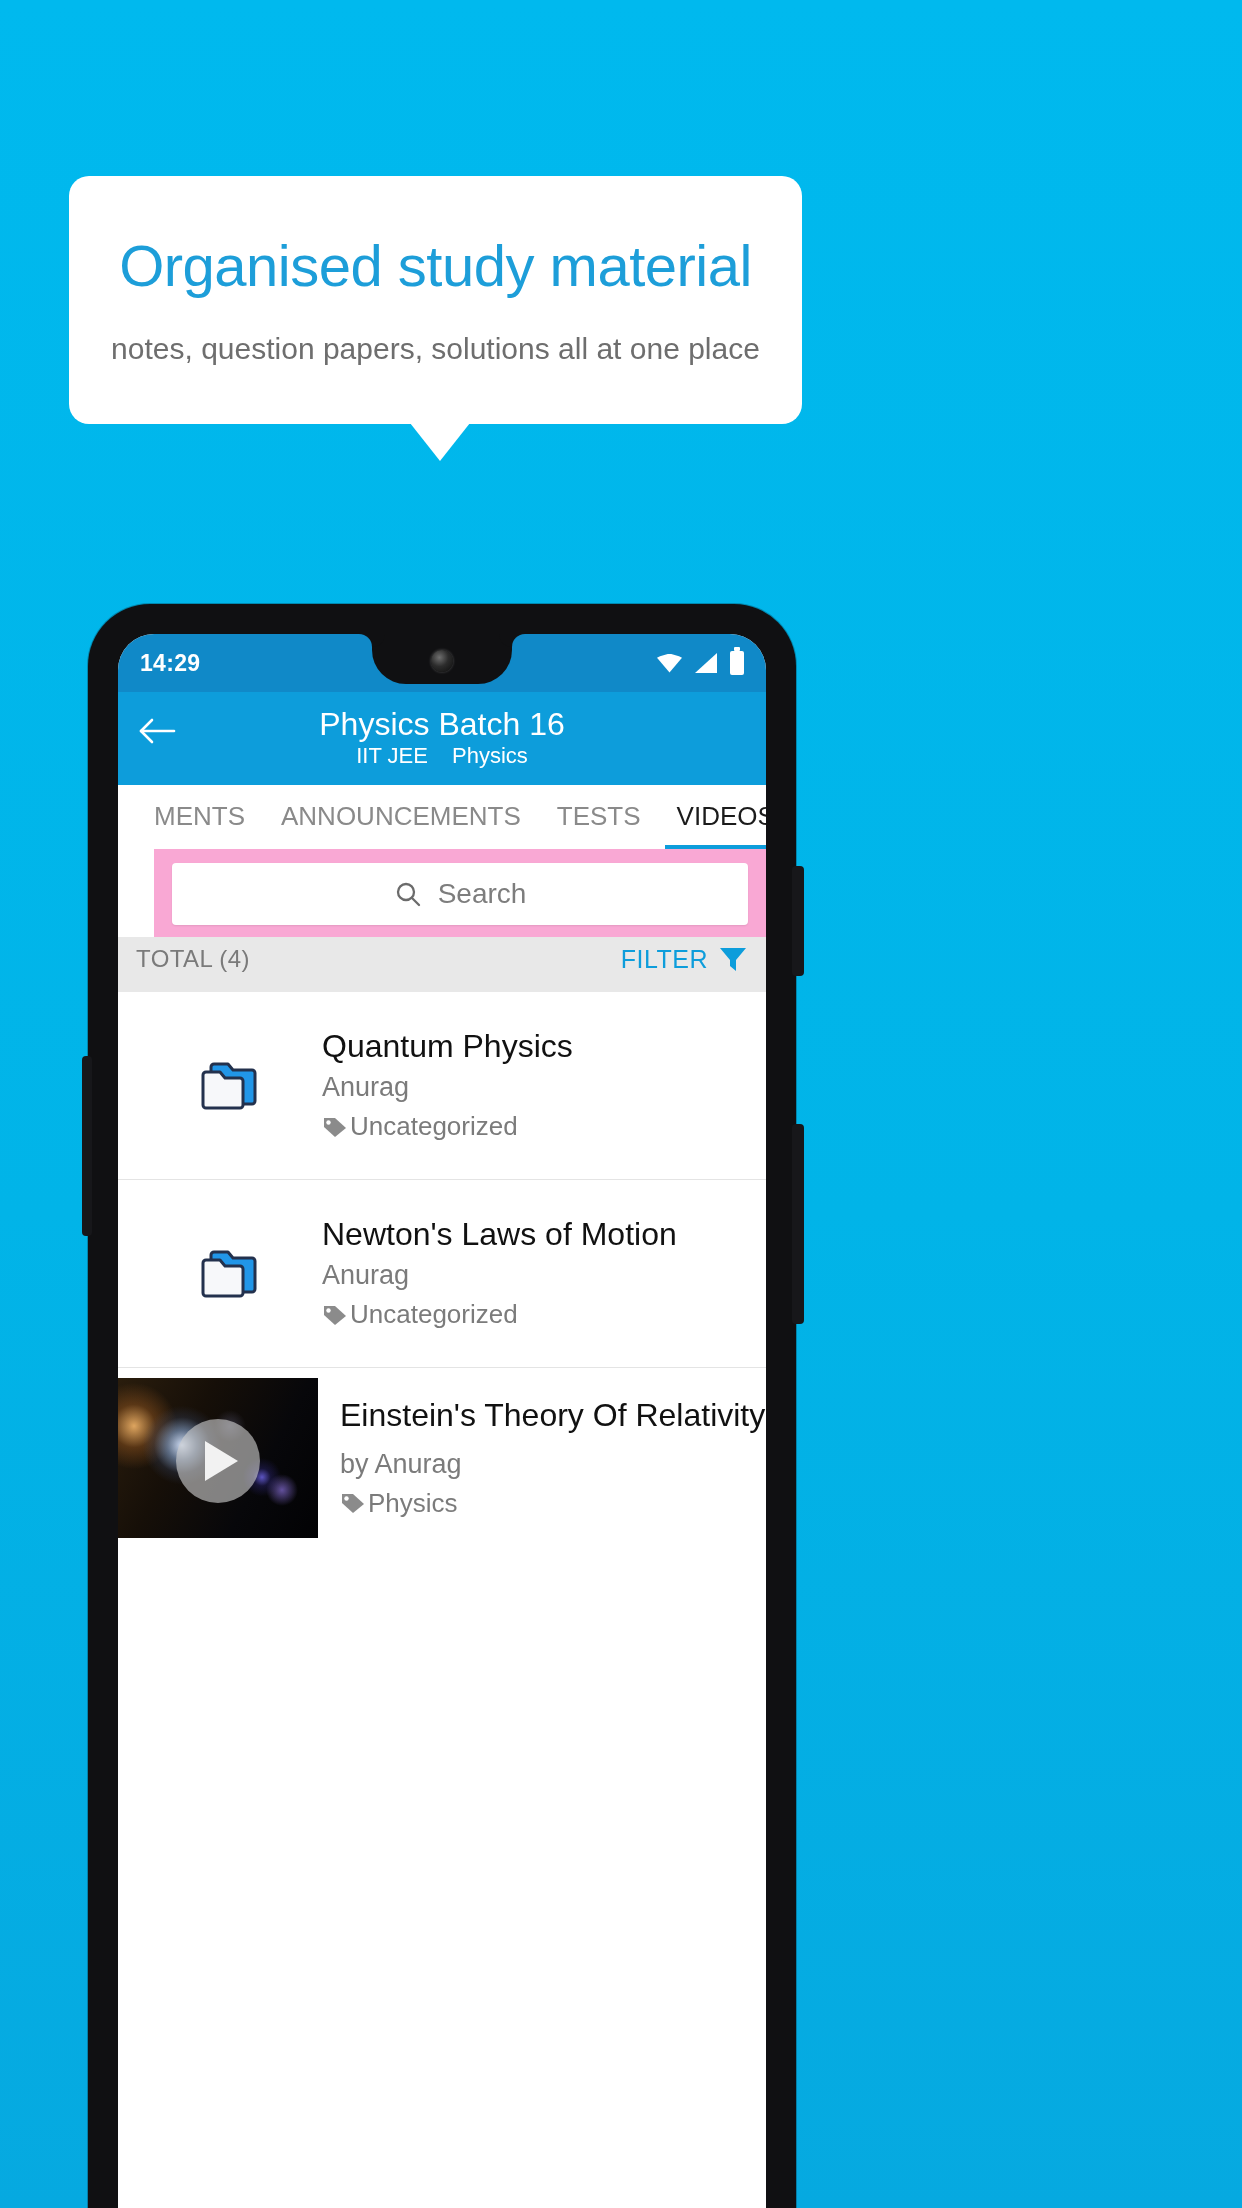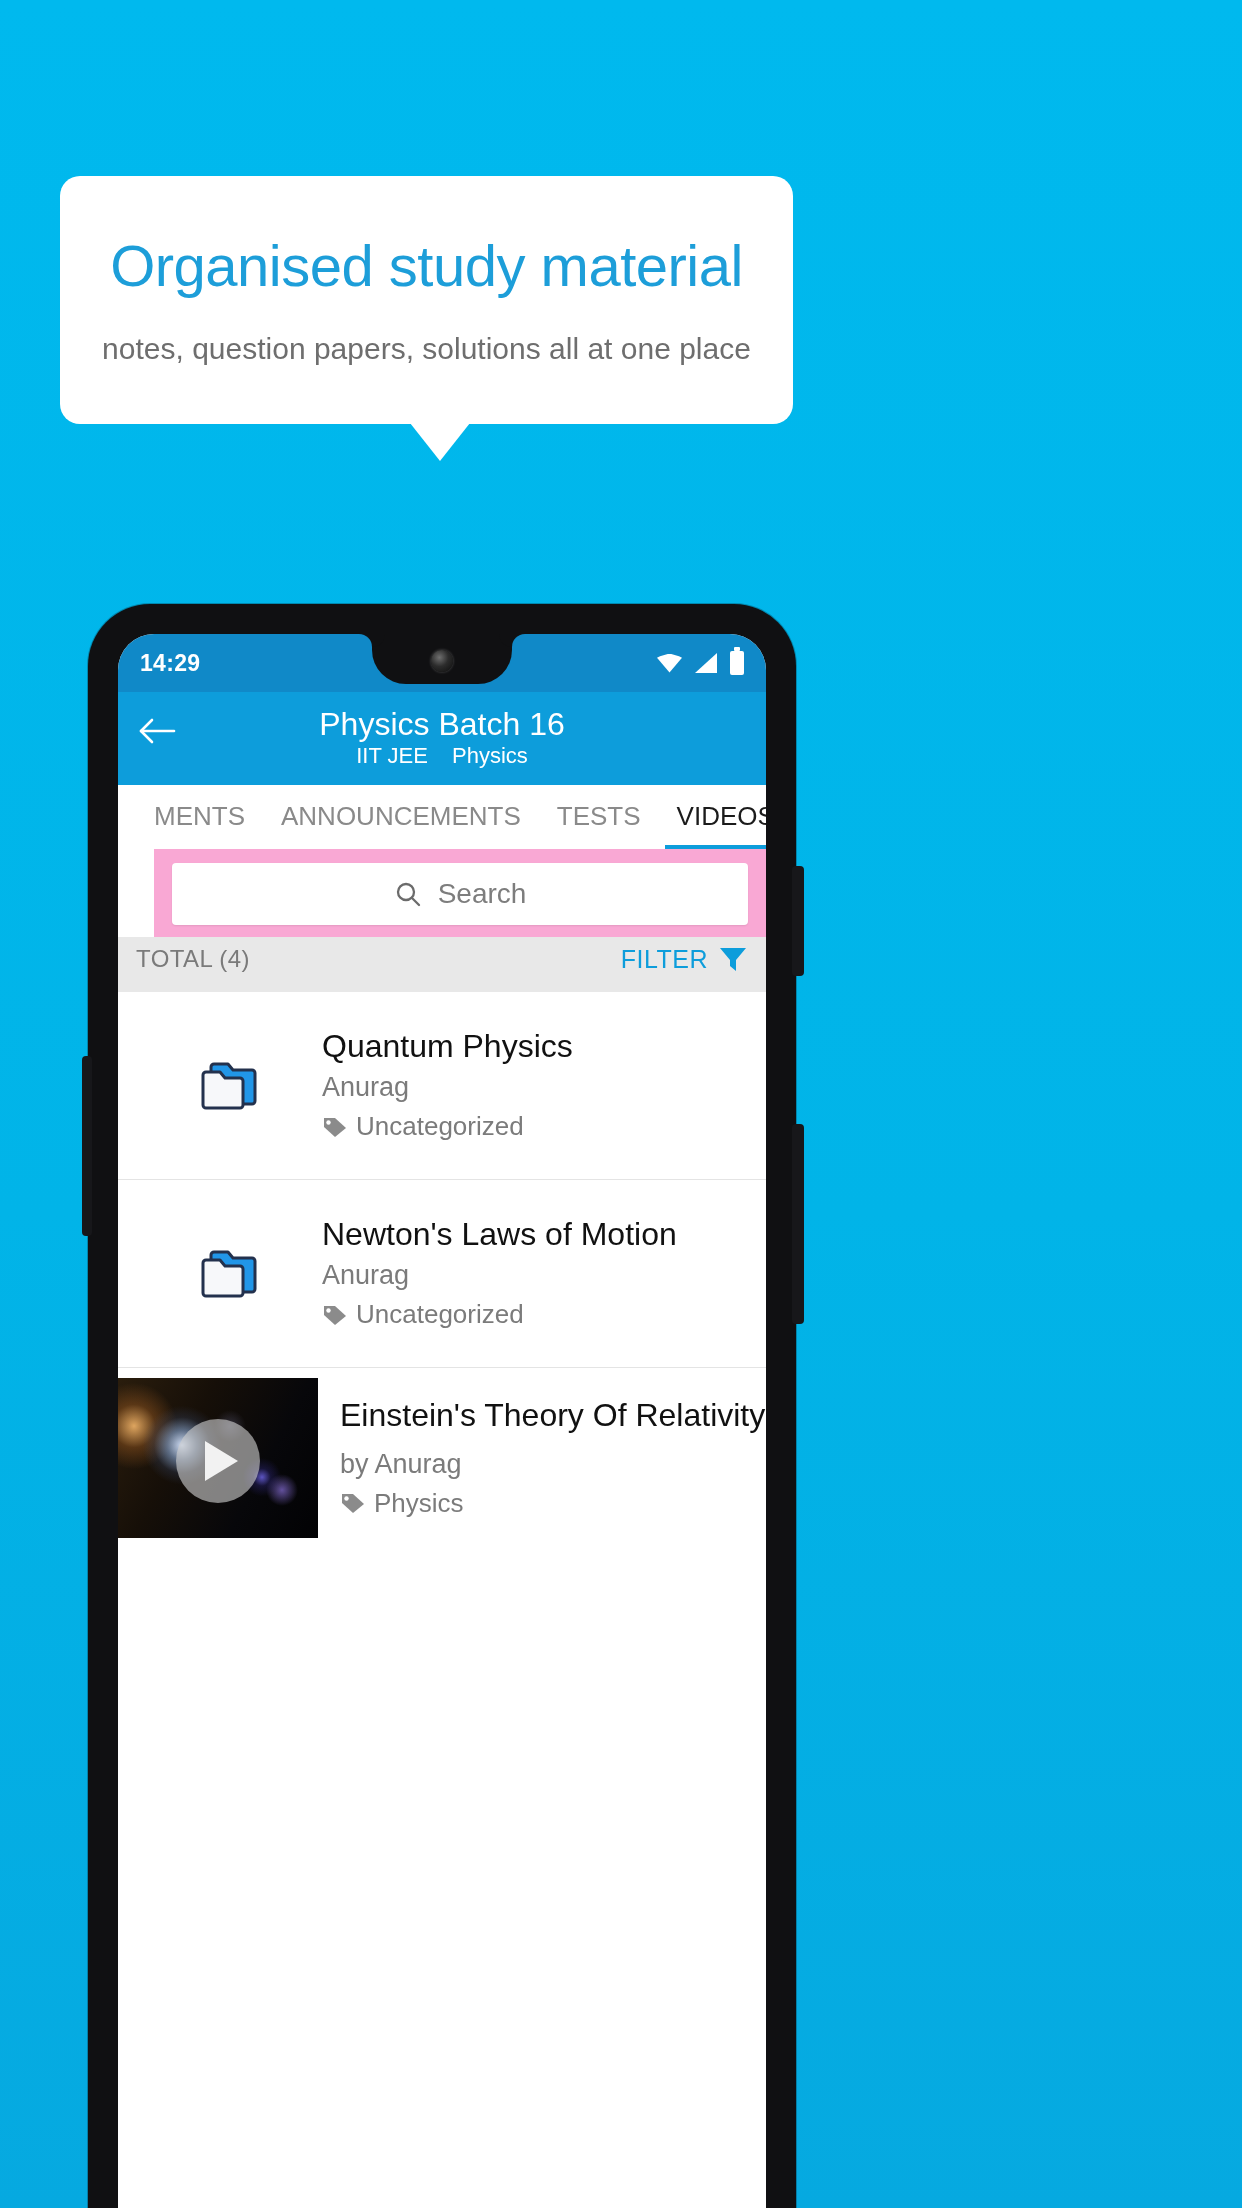--- a/index.html
+++ b/index.html
@@ -11,21 +11,21 @@
     overflow:hidden;
   }
   #stage {
     position:absolute; inset:0;
     background: linear-gradient(180deg,#00b9ee 0%, #01b4e8 55%, #06a9e0 100%);
   }
 
   
   .callout {
     position:absolute;
-    left:60px; top:176px;
+    left:69px; top:176px;
     width:733px; height:248px;
     background:#ffffff;
     border-radius:20px;
     display:flex; flex-direction:column;
     align-items:center; justify-content:center;
   }
   .callout-title {
     color:#1d9ed9;
     font-size:58px;
     font-weight:400;
@@ -221,21 +221,21 @@
   }
   .folder-icon { width:62px; height:58px; }
   .row-text { flex:1; }
   .row-title {
     font-size:32px; color:#111111; line-height:1.18; font-weight:400;
   }
   .row-author {
     margin-top:6px; font-size:27px; color:#7b7b7b;
   }
   .row-tag {
-    margin-top:8px; display:flex; align-items:center; gap:8px;
+    margin-top:8px; display:flex; align-items:center; gap:2px;
   }
   .tag-icon { width:26px; height:24px; color:#8b8b8b; }
   .tag-label { font-size:26px; color:#7b7b7b; }
 
   
   .row-video { min-height:180px; border-bottom:none; }
   .thumb {
     width:200px; height:160px;
     position:relative; overflow:hidden; flex-shrink:0;
     background:

